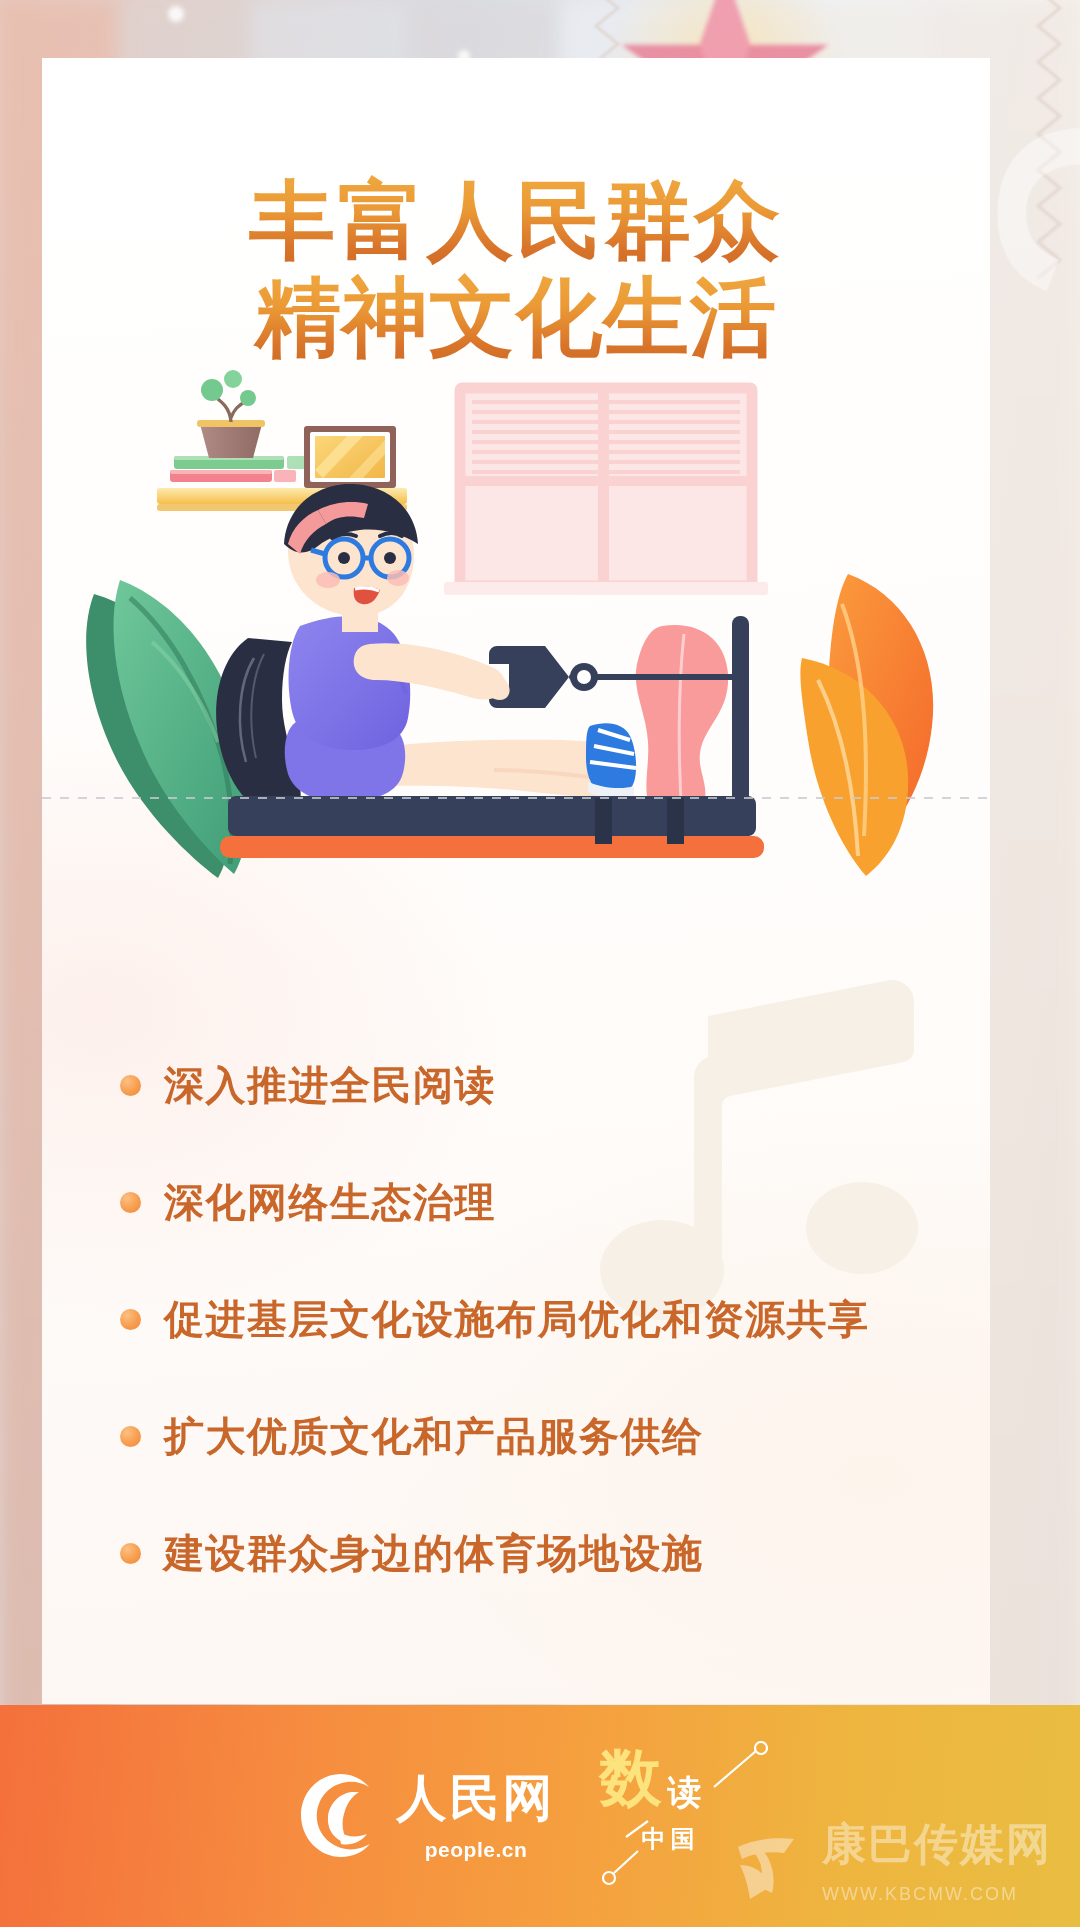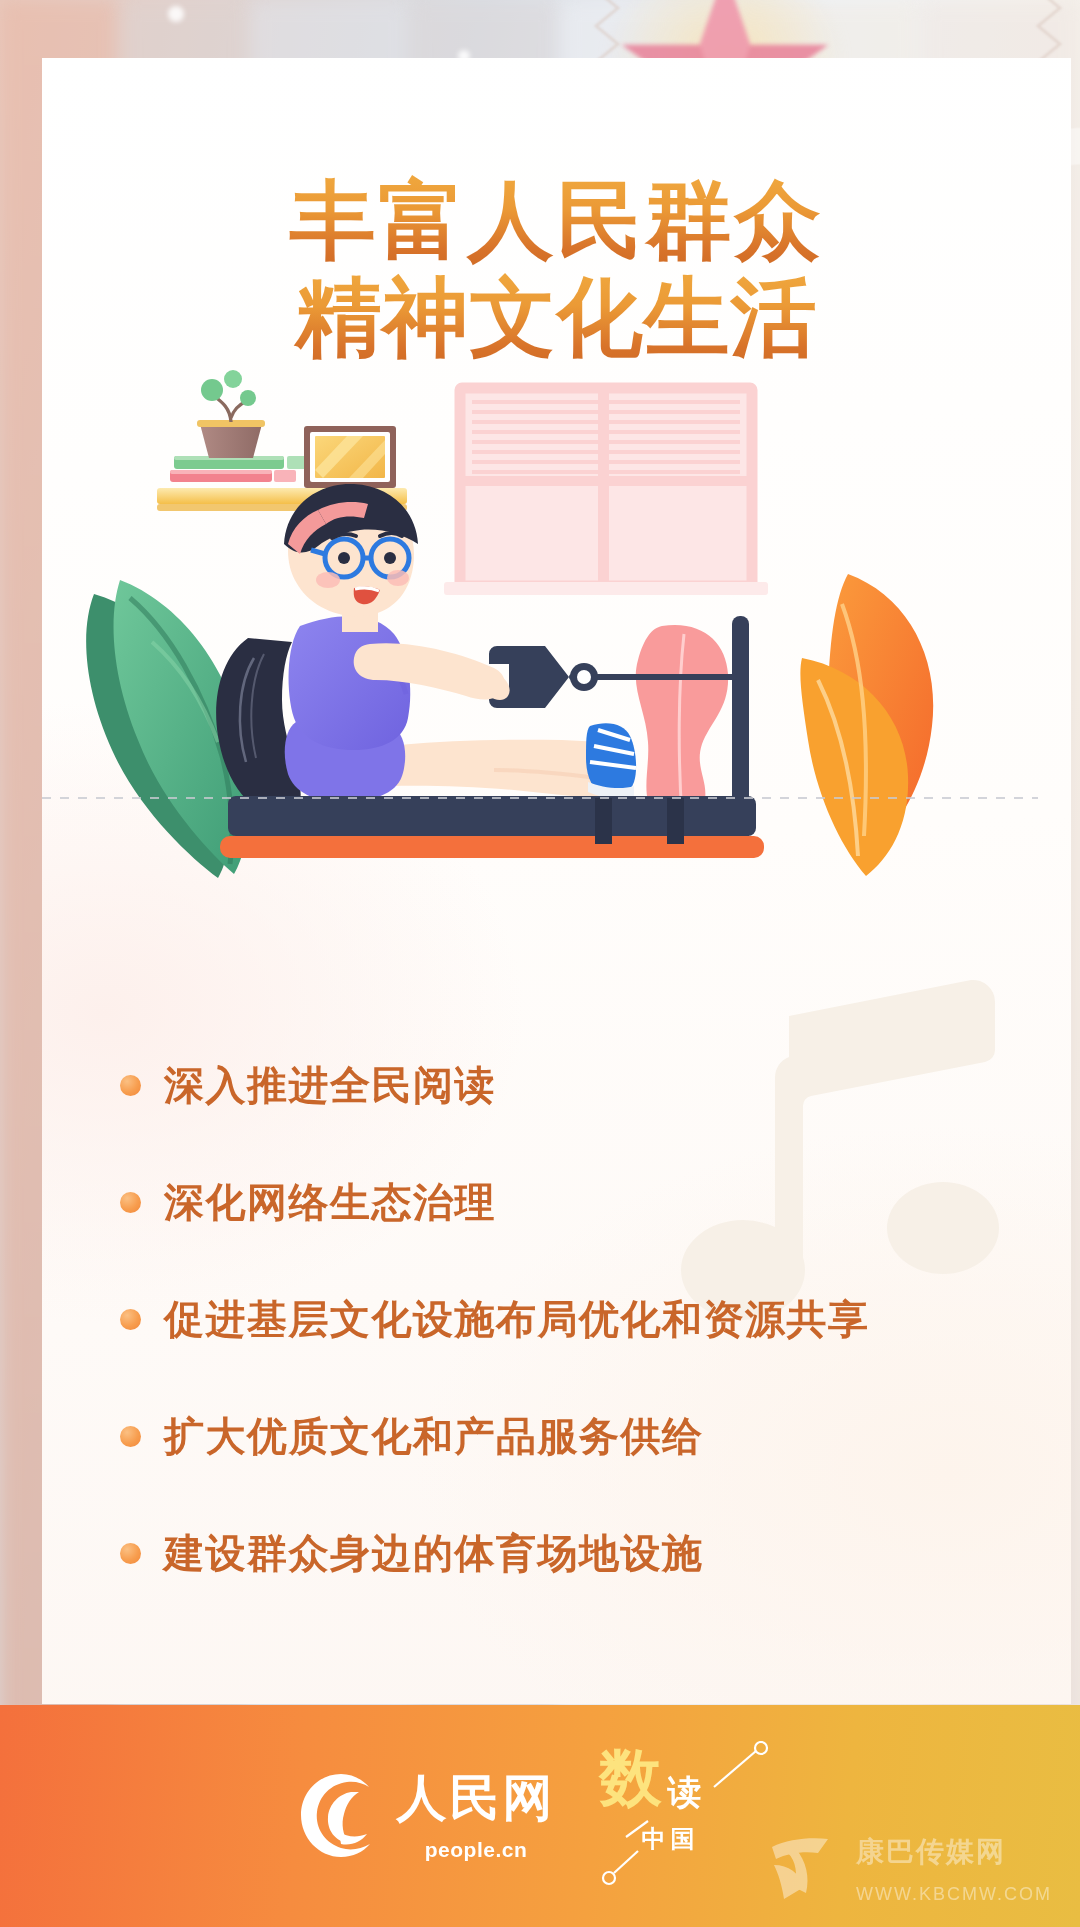--- a/index.html
+++ b/index.html
@@ -39,21 +39,21 @@
     color:rgba(255,255,255,.62);
     letter-spacing:2px;
     filter:blur(.6px);
     user-select:none;
   }
   .ghost-r{ right:-150px; top:300px; font-size:250px; transform:rotate(90deg); transform-origin:right top;
             color:rgba(255,255,255,.42); }
 
   
   .card{
-    position:absolute; left:42px; top:58px; width:1029px; height:1646px;
+    position:absolute; left:42px; top:58px; width:948px; height:1646px;
     background:
       radial-gradient(860px 560px at 88% 86%, #fdf4ec 0%, rgba(253,244,236,0) 62%),
       radial-gradient(700px 520px at 6% 58%, #fdf0ec 0%, rgba(253,240,236,0) 60%),
       linear-gradient(176deg,#ffffff 0%,#fffdfb 48%,#fdf7f3 100%);
     overflow:hidden;
   }
 
   
   .note-wm{ position:absolute; right:70px; top:900px; width:330px; height:380px; opacity:1; }
 
@@ -105,21 +105,21 @@
   .sd-du { position:absolute; left:72px; top:34px; font-size:34px; font-weight:700; color:#fff;
            font-family:"DejaVu Serif","DejaVu Sans",serif; line-height:1; }
   .sd-zg { position:absolute; left:46px; top:86px; font-size:24px; font-weight:700; color:#fff;
            letter-spacing:5px; font-family:"DejaVu Serif","DejaVu Sans",serif; line-height:1; }
 
   .watermark{
     position:absolute; right:28px; bottom:22px;
     display:flex; align-items:flex-end; gap:12px; opacity:.42;
   }
   .wm-text{ display:flex; flex-direction:column; align-items:flex-start; }
-  .wm-cn{ font-size:28px; font-weight:700; color:#fff; letter-spacing:2px; line-height:1.1;
+  .wm-cn{ font-size:44px; font-weight:700; color:#fff; letter-spacing:2px; line-height:1.1;
           font-family:"DejaVu Serif","DejaVu Sans",serif; }
   .wm-url{ font-size:18px; color:#fff; letter-spacing:2px; margin-top:16px; }
 </style>
 </head>
 <body>
 
 <div class="backdrop">
   <div class="bd-base"></div>
 
   <div class="bd-stripe" style="left:0;width:120px;background:linear-gradient(#e9b8a6,#dda48f);"></div>

